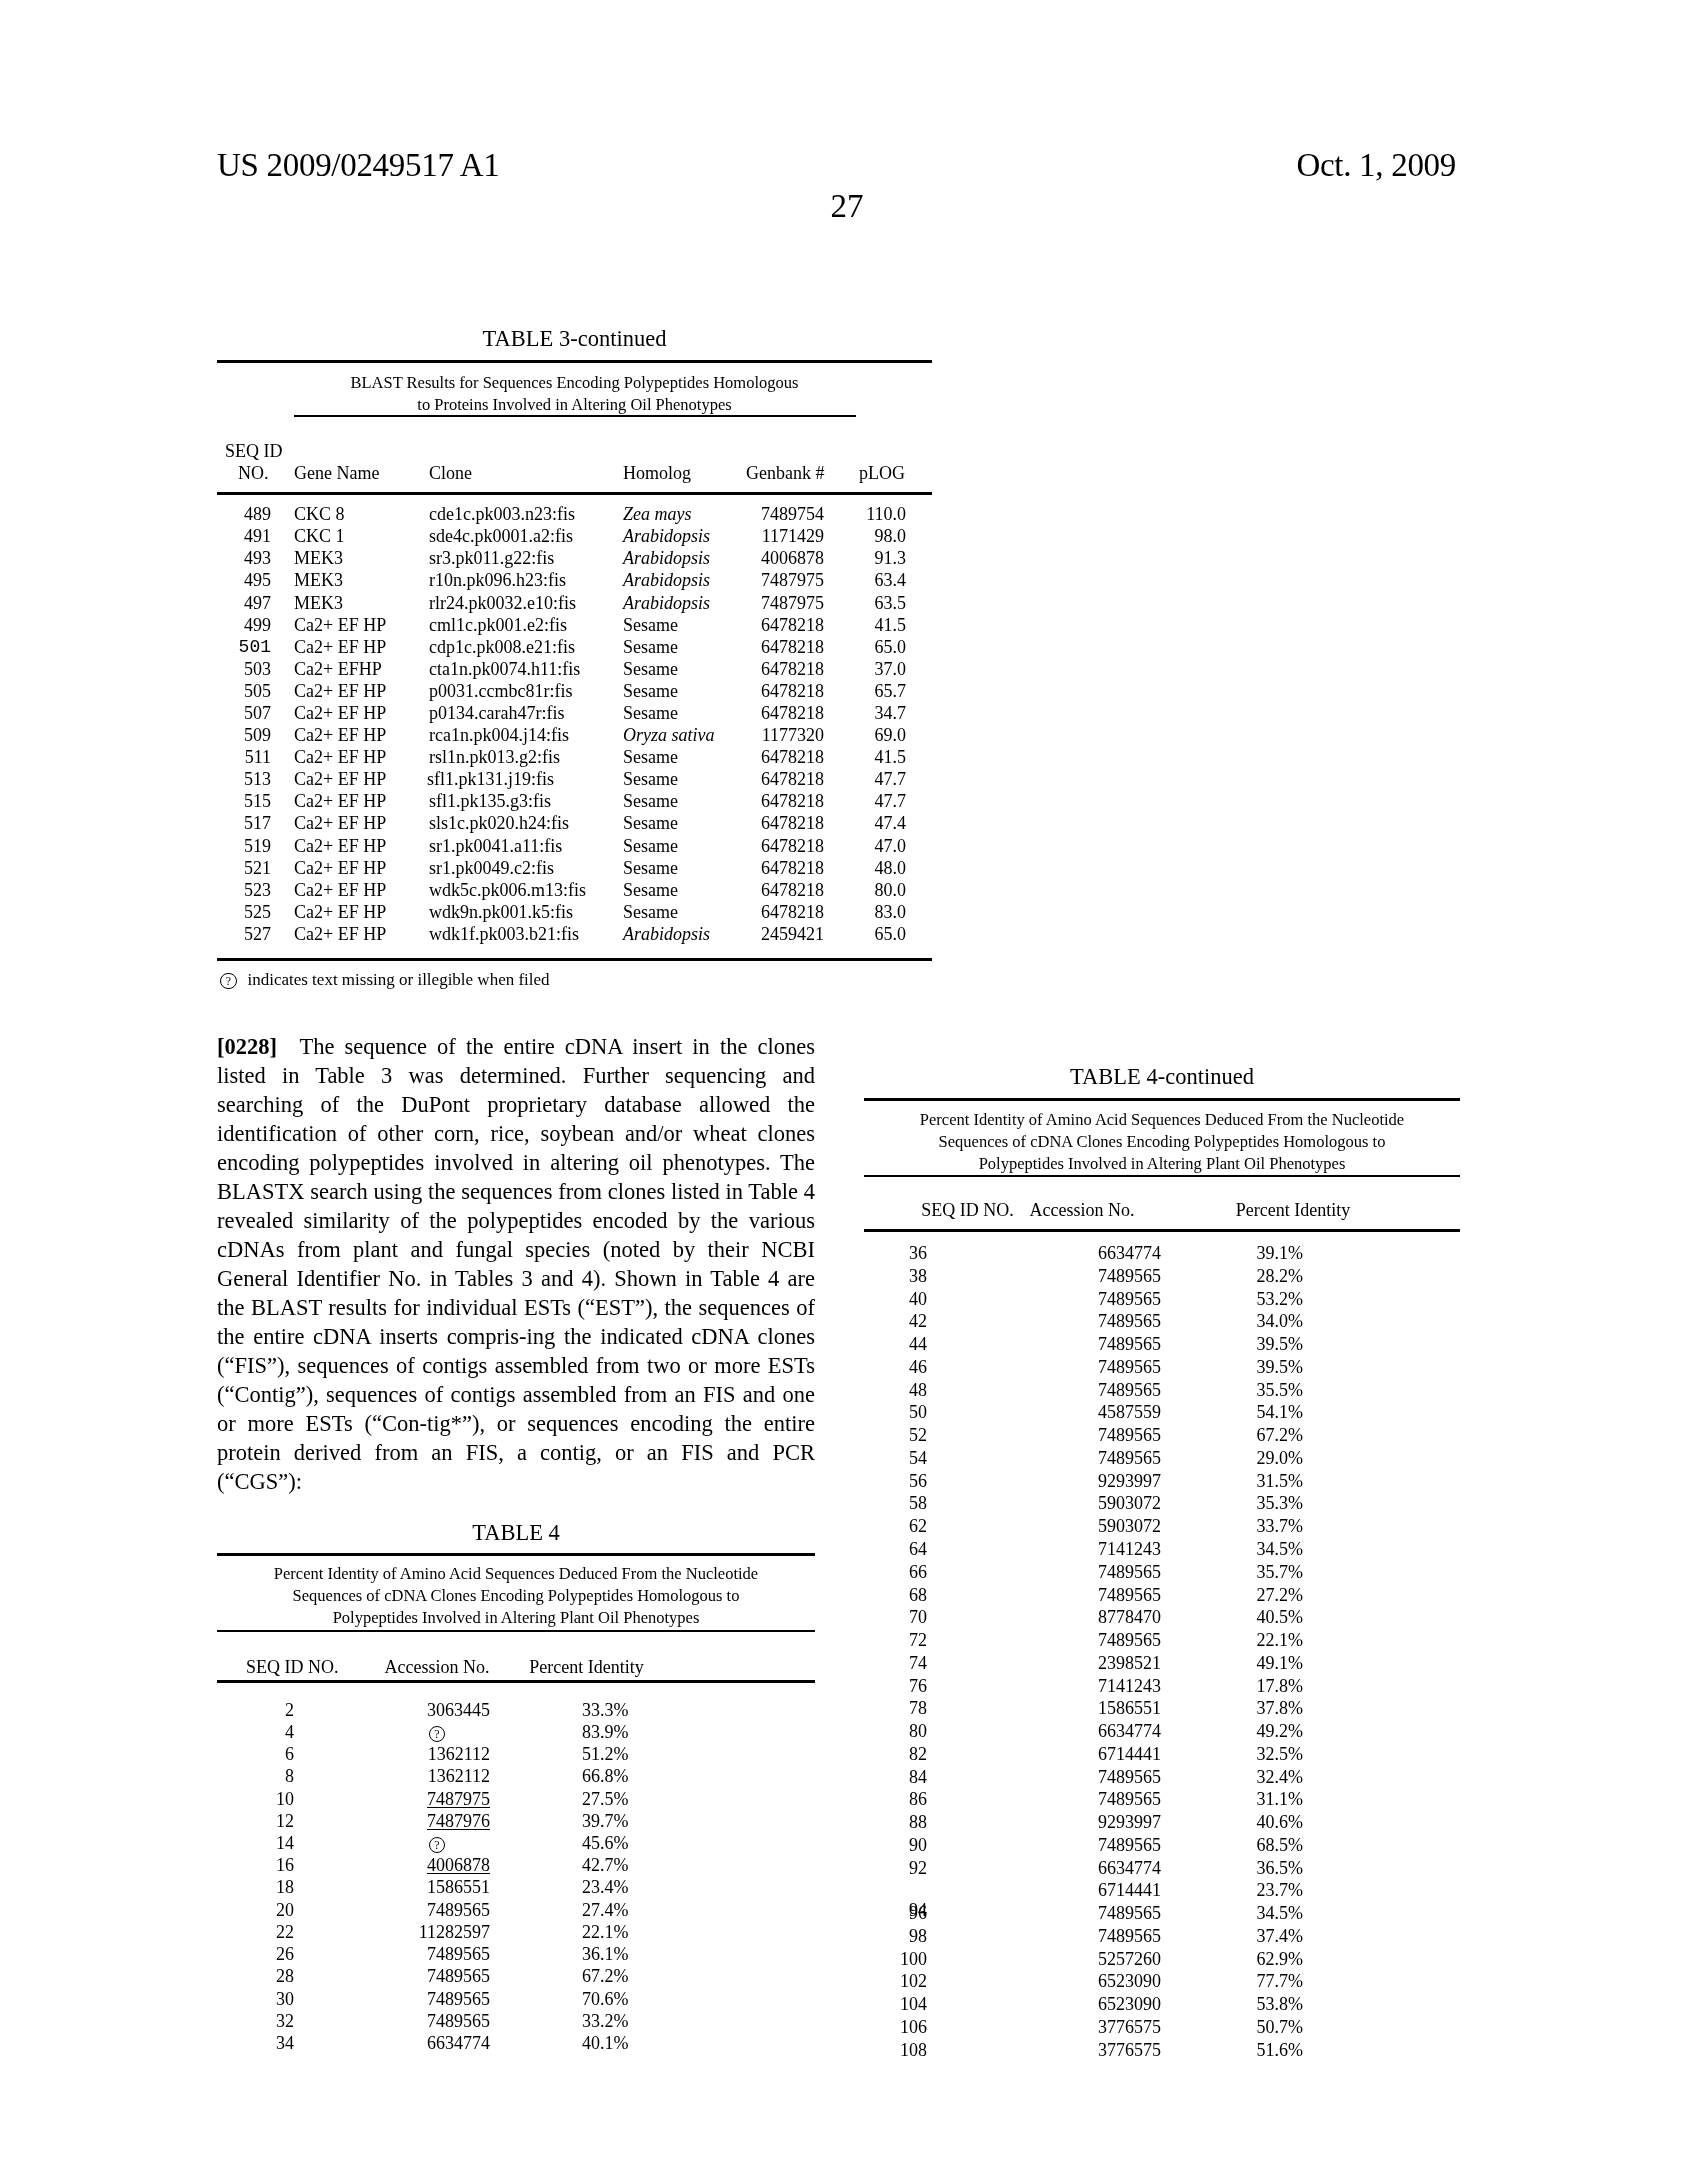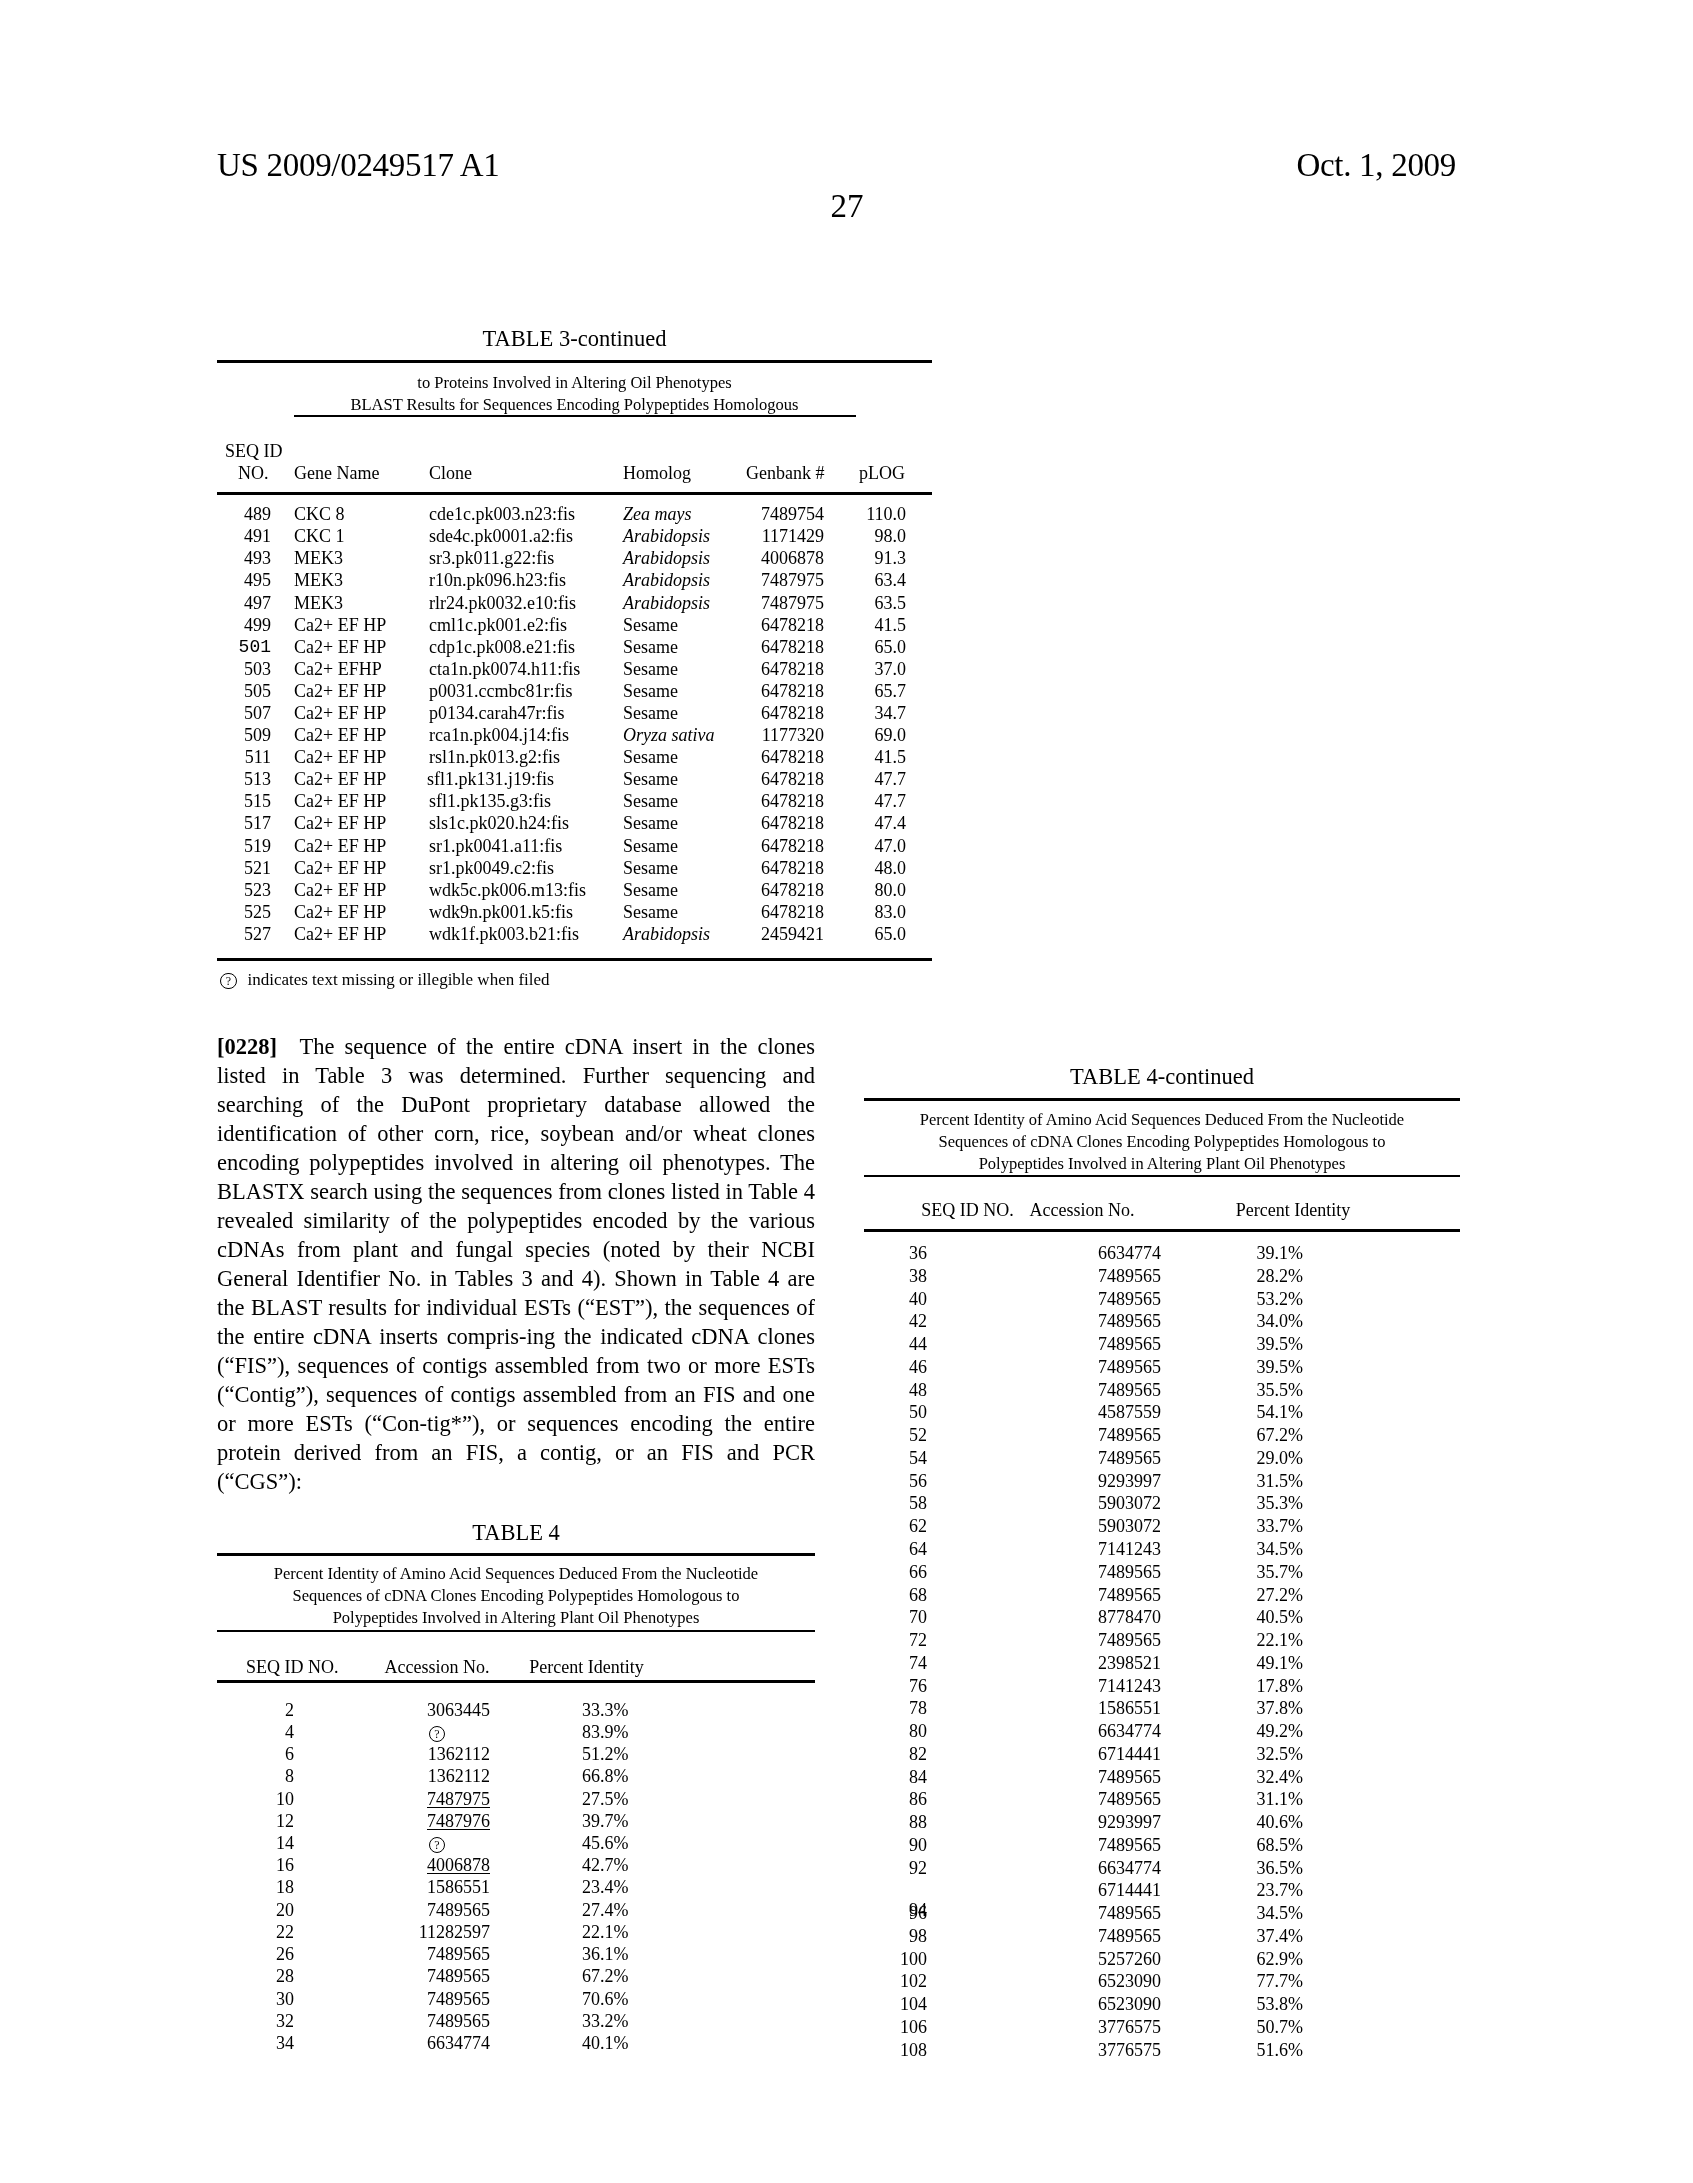--- a/index.html
+++ b/index.html
@@ -30,22 +30,22 @@
 <body>
 
 <div class="abs hdr" style="left:217px;">US 2009/0249517 A1</div>
 <div class="abs hdr" style="right:238px; text-align:left;">Oct. 1, 2009</div>
 <div class="abs pageno">27</div>
 
 <div>
   <div class="abs tbl-title" style="left:217px; width:715px; top:326px;">TABLE 3-continued</div>
   <div class="rule-thick" style="left:217px; width:715px; top:360px;"></div>
   <div class="abs caption" style="left:217px; width:715px; top:372px;">
+    <div>BLAST Results for Sequences Encoding Polypeptides Homologous</div>
     <div>to Proteins Involved in Altering Oil Phenotypes</div>
-    <div>BLAST Results for Sequences Encoding Polypeptides Homologous</div>
   </div>
   <div class="rule-thin" style="left:294px; width:562px; top:415px;"></div>
 
   <div class="colhead" style="left:225px; top:441px;">SEQ ID</div>
   <div class="colhead" style="left:238px; top:463px;">NO.</div>
   <div class="colhead" style="left:294px; top:463px;">Gene Name</div>
   <div class="colhead" style="left:429px; top:463px;">Clone</div>
   <div class="colhead" style="left:623px; top:463px;">Homolog</div>
   <div class="colhead" style="left:746px; top:463px;">Genbank #</div>
   <div class="colhead" style="left:859px; top:463px;">pLOG</div>

